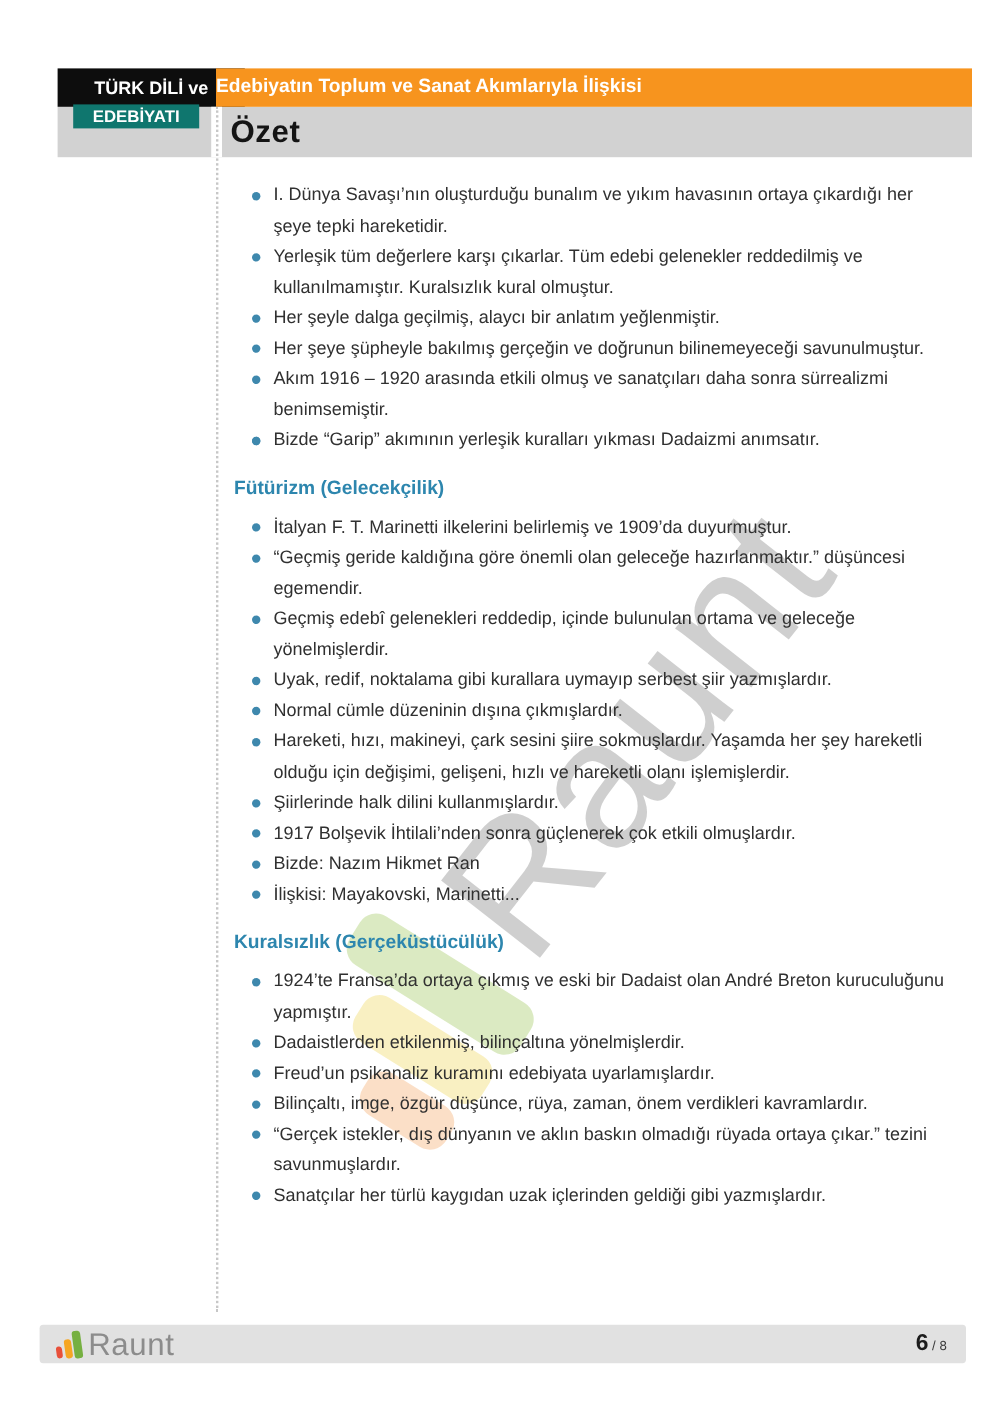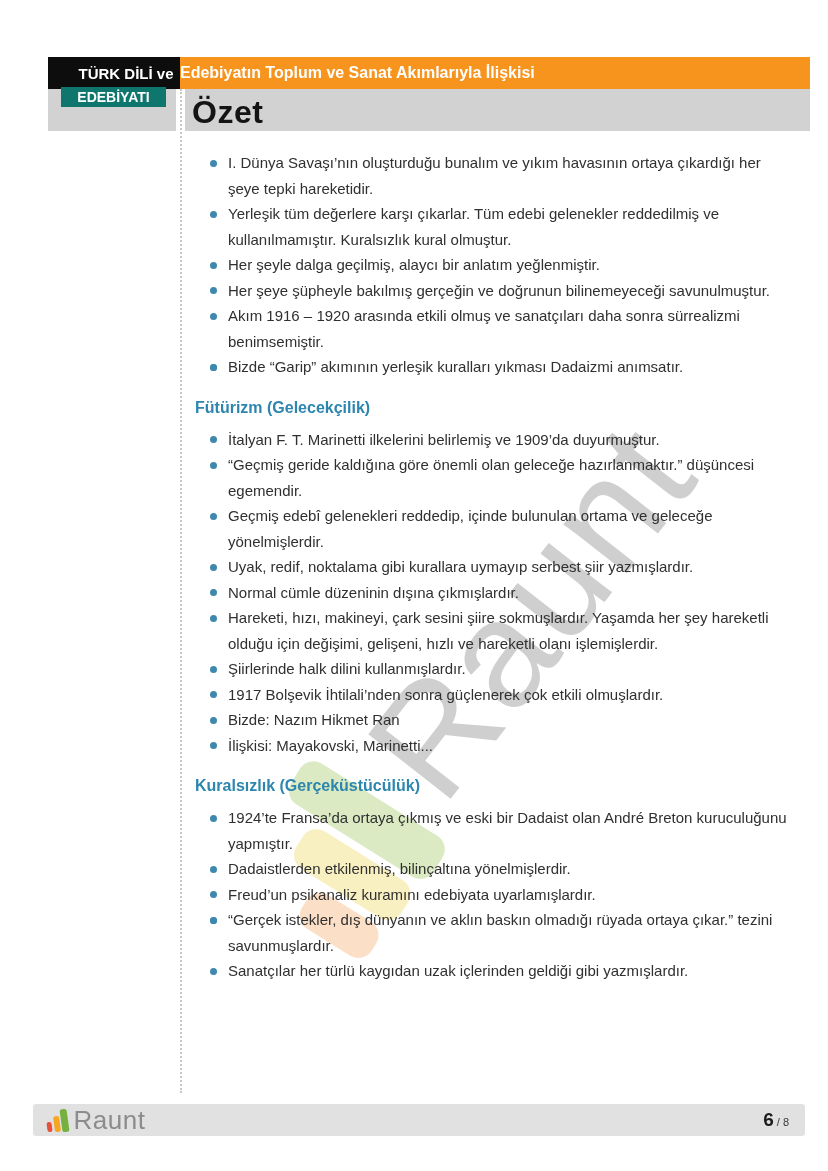--- a/index.html
+++ b/index.html
@@ -8,21 +8,21 @@
 
   
   .course-box{position:absolute;left:48px;top:57px;width:156px;height:32px;background:#0d0d0d;
     color:#fff;font-weight:bold;font-size:15px;display:flex;align-items:center;justify-content:center;z-index:3;}
   .course-box2{position:absolute;left:61px;top:87px;width:105px;height:20px;background:#0f766e;
     color:#fff;font-weight:bold;font-size:14px;display:flex;align-items:center;justify-content:center;z-index:4;}
   .topic-bar{position:absolute;left:180px;top:57px;width:630px;height:32px;background:var(--accent-orange,#F7941E);
     color:#fff;font-weight:bold;font-size:16px;display:flex;align-items:center;box-sizing:border-box;z-index:3;}
   .gray-band{position:absolute;left:48px;top:89px;width:762px;height:42px;background:var(--band-gray,#d2d2d2);z-index:2;}
   .band-gap{position:absolute;left:176px;top:89px;width:9px;height:42px;background:#ffffff;z-index:3;}
-  .page-title{position:absolute;left:192px;top:94px;font-size:32px;font-weight:bold;color:#141414;z-index:4;letter-spacing:0.5px;}
+  .page-title{position:absolute;left:192px;top:94px;font-size:26px;font-weight:bold;color:#141414;z-index:4;letter-spacing:0.5px;}
 
   
   .vline{position:absolute;left:180px;top:89px;height:1004px;width:0;border-left:2px dotted #c7c7c7;z-index:3;}
 
   
   .watermark{position:absolute;left:160px;top:555px;width:690px;height:175px;display:flex;align-items:center;
     transform:rotate(-52deg);z-index:1;pointer-events:none;}
   .wm-icon{display:flex;align-items:flex-end;margin-right:26px;}
   .wm-bar{border-radius:16px;margin-right:6px;}
   .wm-bar.b1{width:40px;height:82px;background:rgba(243,150,70,0.30);transform:rotate(-6deg);}
@@ -190,20 +190,21 @@
       <span>Dadaistlerden etkilenmiş, bilinçaltına yönelmişlerdir.</span>
     </li>
 
     <li>
       <span class="bullet-dot"></span>
       <span>Freud’un psikanaliz kuramını edebiyata uyarlamışlardır.</span>
     </li>
 
     <li>
       <span class="bullet-dot"></span>
+      <span>Bilinçaltı, imge, özgür düşünce, rüya, zaman, önem verdikleri kavramlardır.</span>
     </li>
 
     <li>
       <span class="bullet-dot"></span>
       <span>“Gerçek istekler, dış dünyanın ve aklın baskın olmadığı rüyada ortaya çıkar.” tezini savunmuşlardır.</span>
     </li>
 
     <li>
       <span class="bullet-dot"></span>
       <span>Sanatçılar her türlü kaygıdan uzak içlerinden geldiği gibi yazmışlardır.</span>

